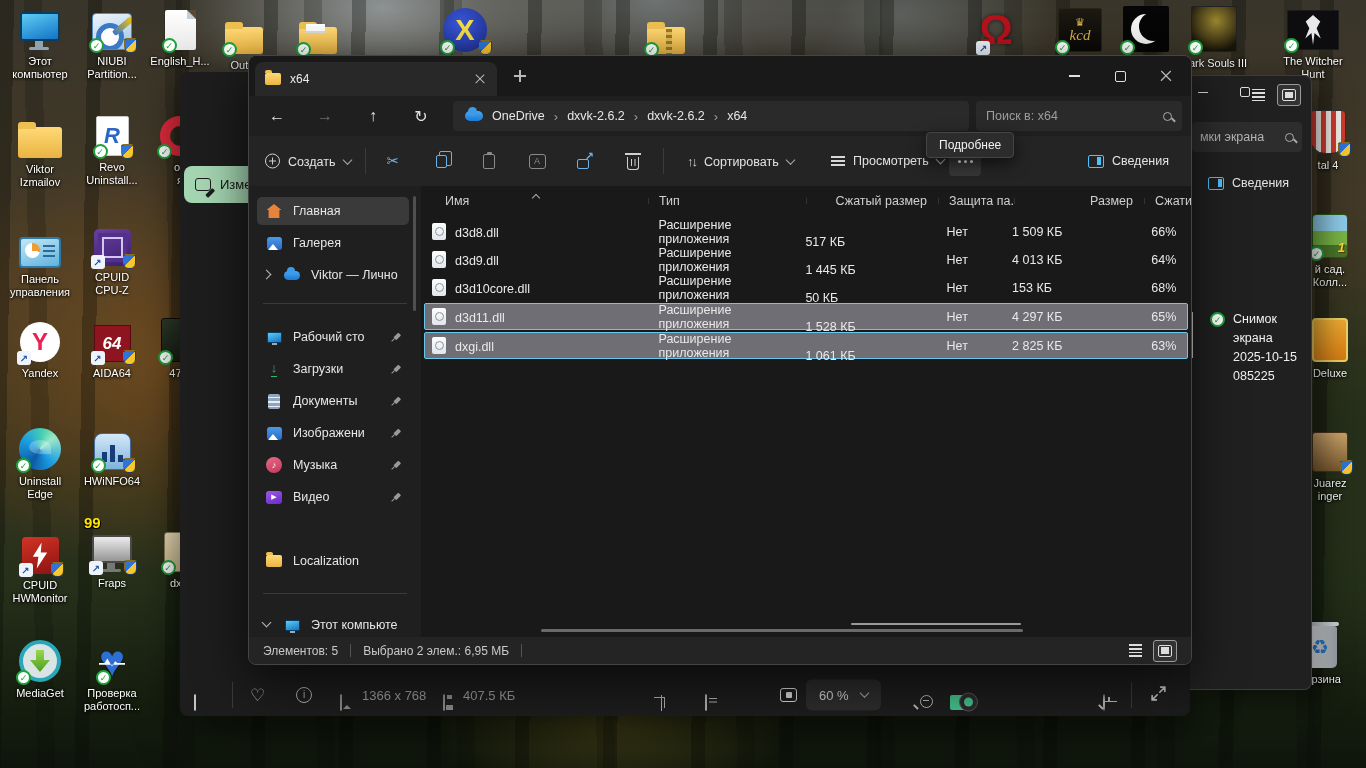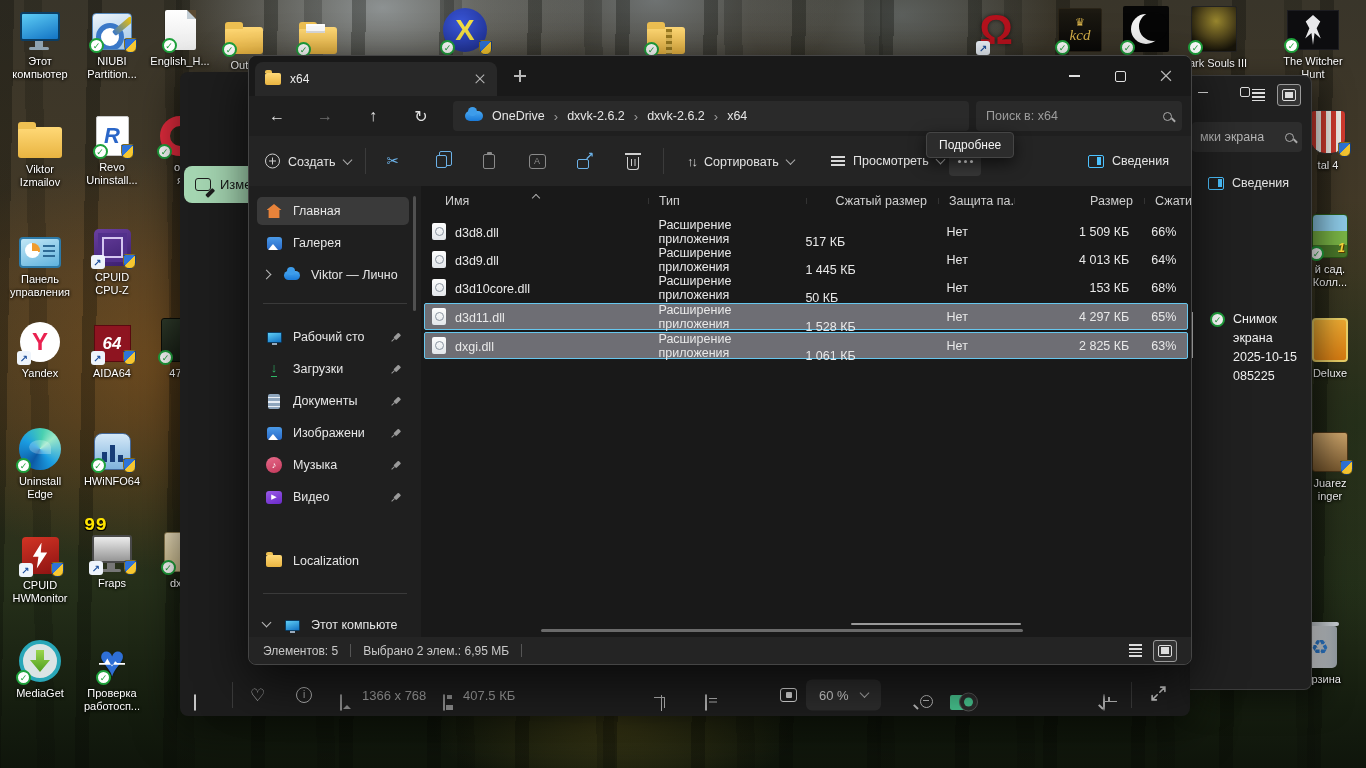--- a/index.html
+++ b/index.html
@@ -79,22 +79,22 @@
     border:1px solid #44699a; display:flex; align-items:flex-end; justify-content:center; gap:3px; padding:6px 6px 7px; }
   .g-hwinfo i { display:block; background:#173d78; width:5px; }
   .g-hwmon { width:37px; height:37px; background:linear-gradient(160deg,#d23424,#8c1212); border-radius:4px;
     display:flex; align-items:center; justify-content:center; }
   .g-hwmon i { width:20px; height:26px; background:#fff;
     clip-path:polygon(58% 0,14% 55%,42% 55%,34% 100%,86% 38%,54% 38%); }
   .g-fraps { width:40px; height:28px; background:linear-gradient(180deg,#ececec,#969696); border:2px solid #4a4a4a;
     border-radius:3px; position:relative; margin-bottom:9px; }
   .g-fraps::before { content:""; position:absolute; bottom:-8px; left:13px; width:8px; height:6px; background:#777; }
   .g-fraps::after { content:""; position:absolute; bottom:-11px; left:7px; width:20px; height:3px; background:#777; border-radius:2px; }
-  .fraps99 { position:absolute; top:-12px; left:-8px; color:#ffe400; font-weight:bold; font-size:19px;
-    text-shadow:1px 1px 0 #000, -1px 1px 0 #000; z-index:2;font-family:Liberation Mono, monospace; }
+  .fraps99 { position:absolute; top:-12px; left:-8px; color:#ffe400; font-weight:bold; font-size:15px;
+    text-shadow:1px 1px 0 #000, -1px 1px 0 #000; z-index:2; }
   .g-dxc { width:33px; height:40px; background:linear-gradient(180deg,#ecdfbc,#c9b98a); border:1px solid #8a7a50; border-radius:3px; }
   .g-mediaget { width:42px; height:42px; border-radius:50%; border:4px solid #28a7b8; background:rgba(240,250,252,.9);
     display:flex; align-items:center; justify-content:center; }
   .g-mediaget i { width:20px; height:22px; background:linear-gradient(180deg,#9ad64e,#4f9e1e);
     clip-path:polygon(30% 0,70% 0,70% 45%,100% 45%,50% 100%,0 45%,30% 45%); }
   .g-health { position:relative; font-size:44px; line-height:42px; color:#2e6fd6; text-shadow:0 1px 2px rgba(0,0,0,.4); }
   .g-health i { position:absolute; left:50%; top:18px; transform:translateX(-50%); width:26px; height:9px; background:#fff;
     clip-path:polygon(0 55%,22% 55%,32% 5%,50% 95%,62% 35%,70% 55%,100% 55%,100% 75%,0 75%); }
   .g-ds3 { width:46px; height:46px; border-radius:2px;
     background:radial-gradient(circle at 55% 32%, #97852d, #55491c 42%, #17140a 78%), #111; border:1px solid #222; }
@@ -337,21 +337,21 @@
   .sortc { position:absolute; top:1px; left:112px; width:6px; height:6px; border-left:1.3px solid #aaa; border-top:1.3px solid #aaa;
     transform:rotate(45deg); }
   .rows { position:absolute; top:32px; left:3px; right:3px; }
   .frow { height:27px; display:flex; align-items:center; color:#e9e9e9; font-size:12.5px; margin-bottom:1px;
     border:1px solid transparent; border-radius:2px; }
   .frow.selected { background:#6e6e74; border-color:#67c7ee; margin-top:2px; margin-bottom:2px; }
   .c-name { width:225px; display:flex; align-items:flex-end; gap:9px; padding-left:7px; }
   .c-type { width:158px; padding-left:10px; }
   .c-comp { width:132px; text-align:left; padding-right:12px;margin-top:20px; }
   .c-pass { width:76px; padding-left:10px; }
-  .c-size { width:130px; text-align:right; padding-right:12px; }
+  .c-size { width:130px; text-align:left; padding-right:12px; }
   .c-ratio { width:46px; padding-left:10px; }
   .ic-dll { width:14px; height:17px; background:linear-gradient(#fdfdfd,#e2e6ea); border-radius:2px;
     display:flex; align-items:center; justify-content:center; flex:none; }
   .ic-dll::after { content:""; width:7px; height:7px; border:1.6px solid #8a94a0; border-radius:50%; }
   .hscroll { position:absolute; left:120px; width:482px; bottom:5px; height:3px; background:#6a6a6a; border-radius:2px; }
   .hscroll2 { position:absolute; right:2px; width:170px; top:-6px; height:2px; background:#9a9a9a; border-radius:2px; }
 
   .ex-status { position:absolute; left:0; right:0; bottom:0; height:27px; background:#242424; border-radius:0 0 8px 8px;
     display:flex; align-items:center; padding:0 14px; gap:12px; color:#c9c9c9; font-size:12px; }
   .st-sep { width:1px; height:13px; background:#555; }

